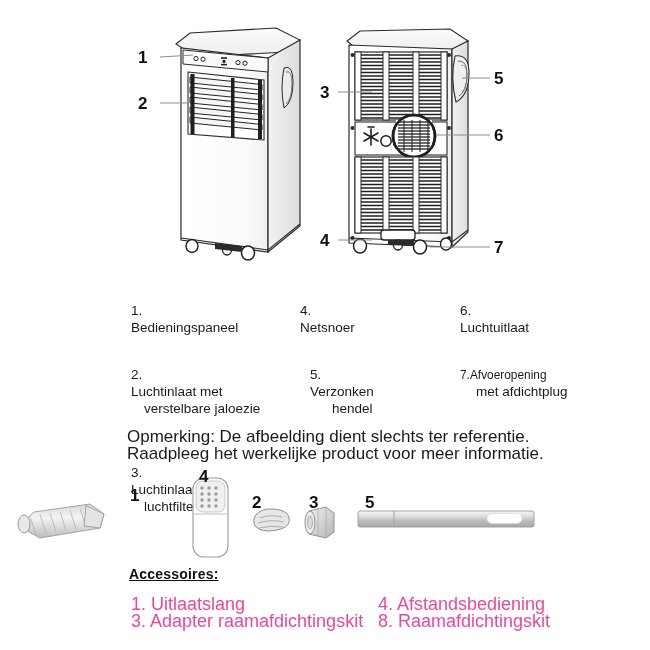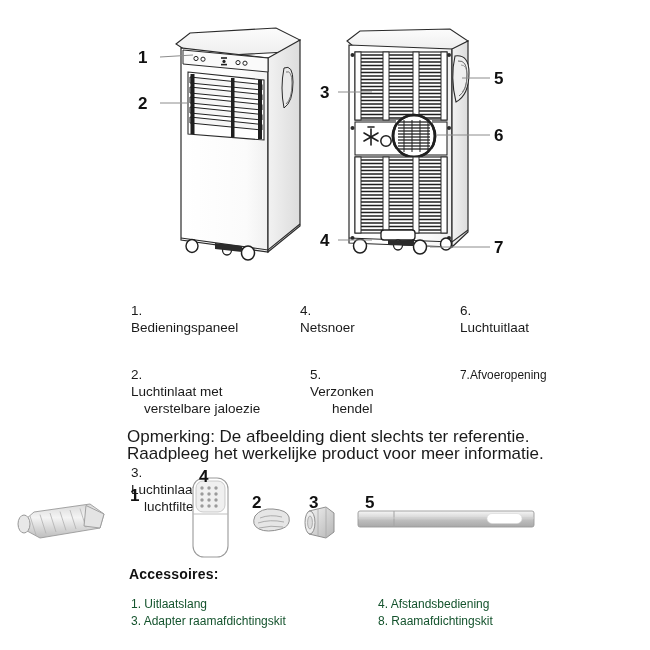--- a/index.html
+++ b/index.html
@@ -39,23 +39,23 @@
     position:absolute;left:127px;top:428px;width:430px;
     font-size:17px;line-height:17px;color:#1a1a1a;
   }
 
   
   #accimg{position:absolute;left:0;top:466px;width:650px;height:95px;}
 
   
   #acchead{
     position:absolute;left:129px;top:566px;
-    font-size:14px;font-weight:bold;letter-spacing:.2px;color:#111;
+    font-size:14px;font-weight:bold;letter-spacing:.2px;color:#111;text-decoration:underline;
   }
-  .acol{position:absolute;font-size:12px;line-height:16.5px;color:#14532d;}
+  .acol{position:absolute;font-size:18px;line-height:16.5px;color:#ec4899;}
   #ac1{left:131px;top:596px;}
   #ac2{left:378px;top:596px;}
 </style>
 </head>
 <body>
 
 <div class="page">
 
   <div id="illus">
     <svg width="650" height="275" viewBox="0 0 650 275">
@@ -295,20 +295,21 @@
       </div>
     </div>
 
     <div class="pcol" id="pc3">
       <div class="pitem">
         <span>6.</span>
         <span>Luchtuitlaat</span>
       </div>
       <div class="pitem">
         <span class="cond"><span>7.</span><span>Afvoeropening</span></span>
+        <span class="ind" style="padding-left:16px;">met afdichtplug</span>
       </div>
     </div>
   </div>
 
   <div id="note">Opmerking: De afbeelding dient slechts ter referentie. Raadpleeg het werkelijke product voor meer informatie.</div>
 
   <div id="accimg">
     <svg width="650" height="95" viewBox="0 0 650 95">
       <defs>
         <linearGradient id="gHose" x1="0" y1="0" x2="0" y2="1">

